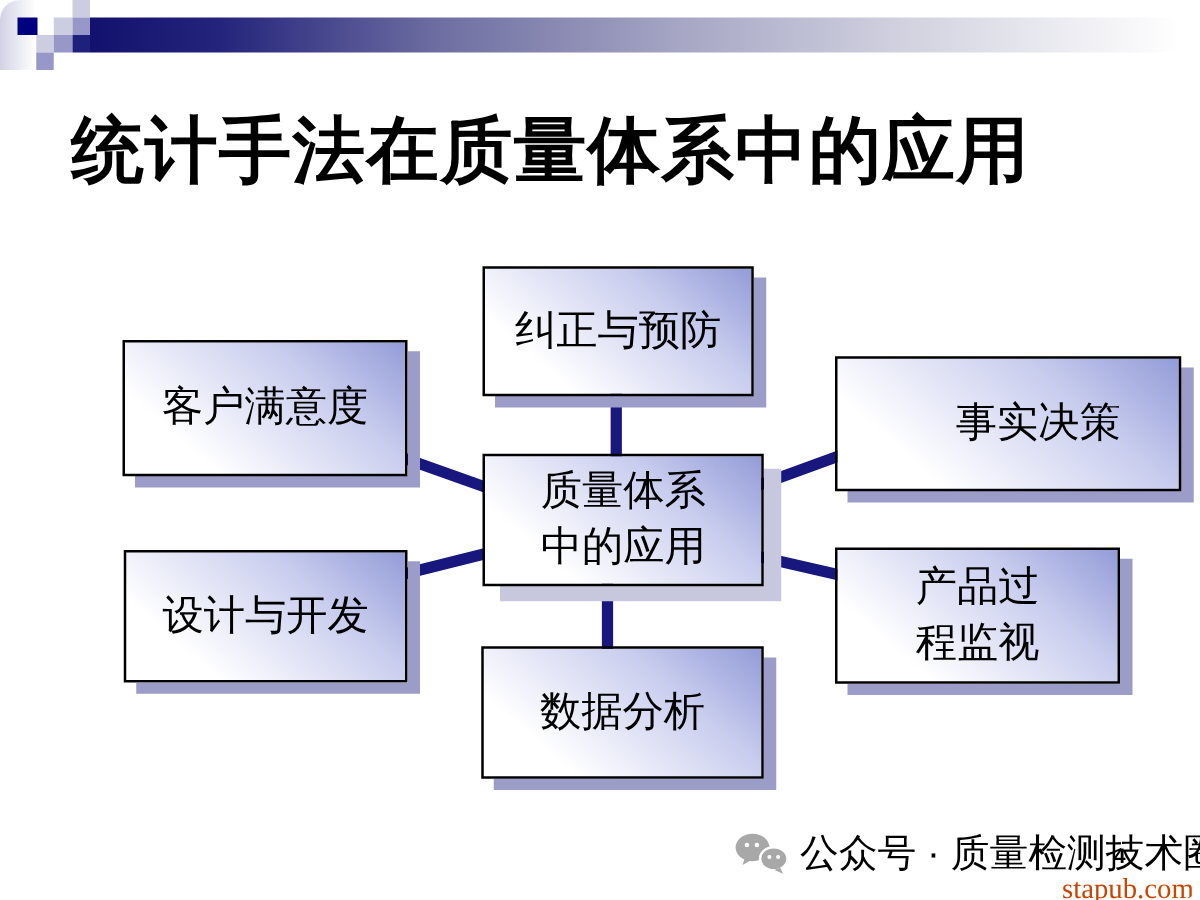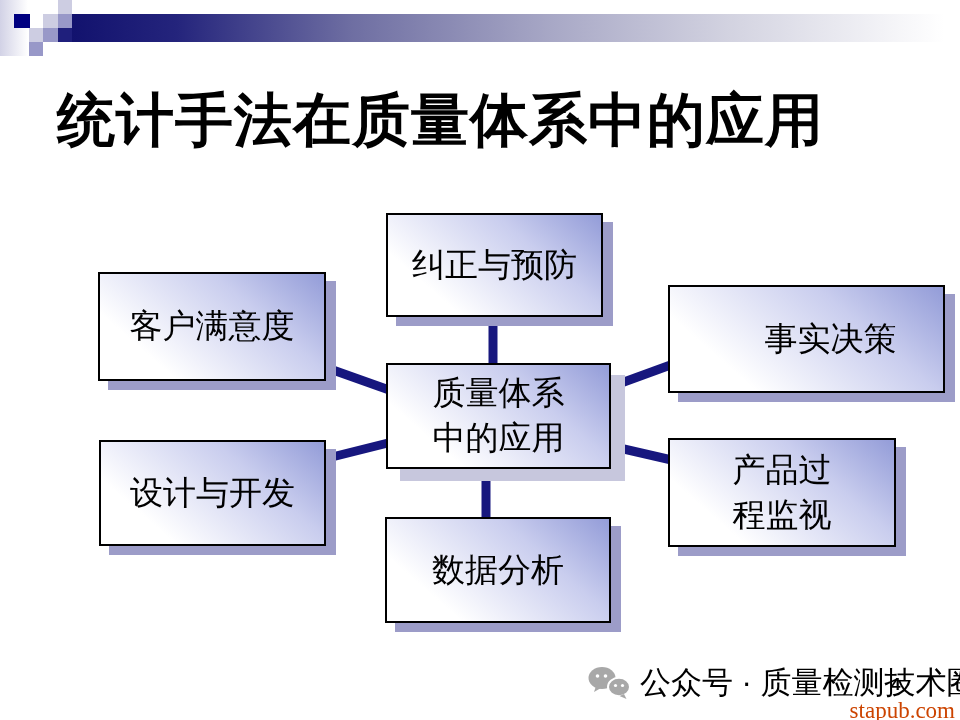--- a/index.html
+++ b/index.html
@@ -1,17 +1,17 @@
 <!DOCTYPE html>
 <html><head>
 <meta charset="utf-8">
 <style>
   html,body{margin:0;padding:0;background:#fff;}
   #slide{position:relative;width:960px;height:720px;background:#ffffff;overflow:hidden;
-         font-family:"Liberation Serif", serif;}
+         font-family:"Liberation Serif", serif;border-radius:16px;}
 
   
   .strip{position:absolute;left:0;top:0;width:28px;height:56px;
          background:linear-gradient(to right,#d2d2e6,#ffffff);}
   .bar{position:absolute;left:72px;top:14px;width:872px;height:28px;
        background:linear-gradient(to right,#12126e 0%,#24247c 12%,#6e6ea2 32%,
                   #a8a8c6 55%,#d2d2e0 75%,#ffffff 100%);}
   .sq{position:absolute;}
   .sq.light{background:#cdcde2;}
   .sq.med{background:#9898c8;}

